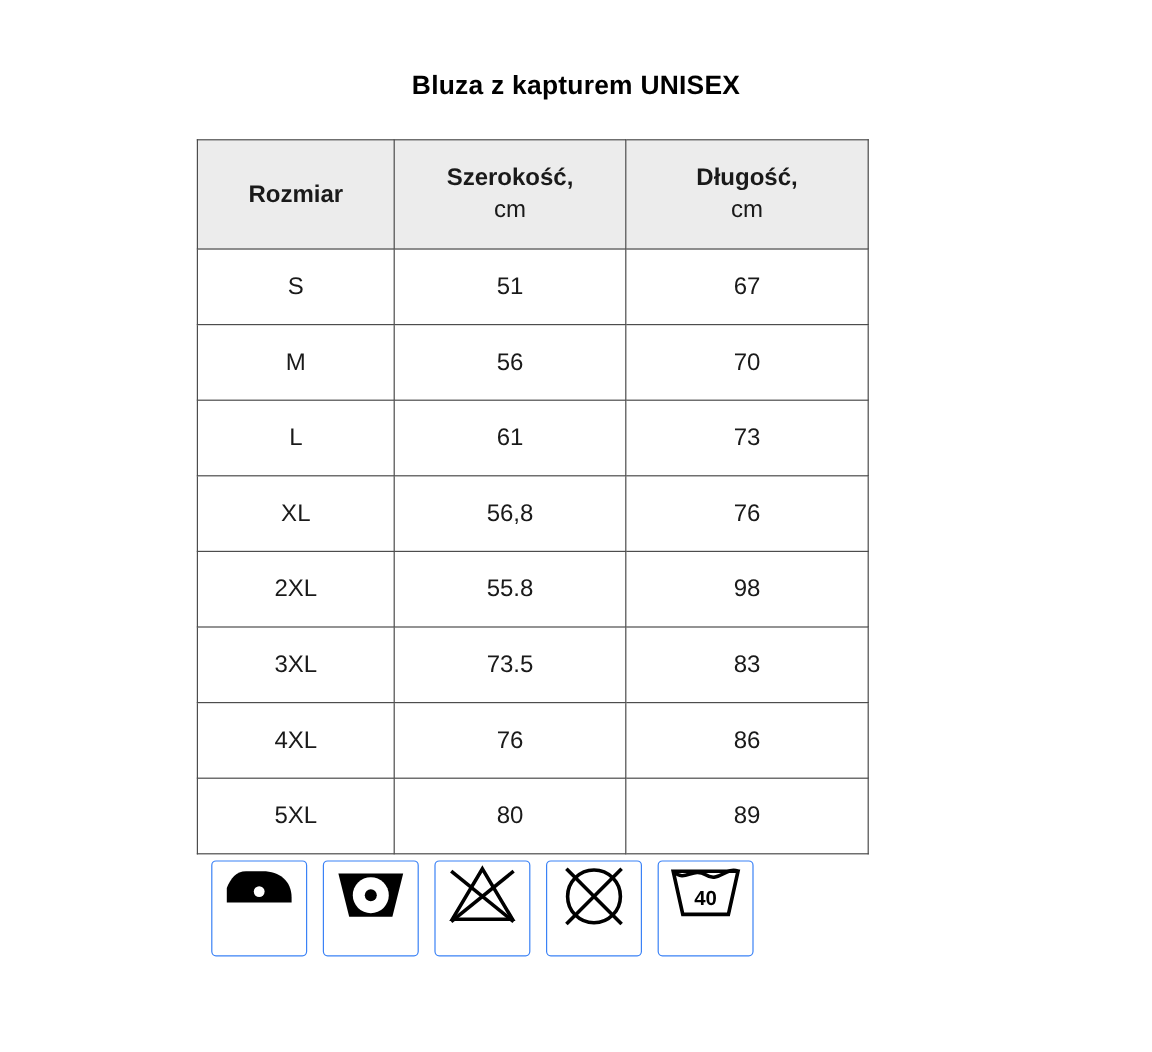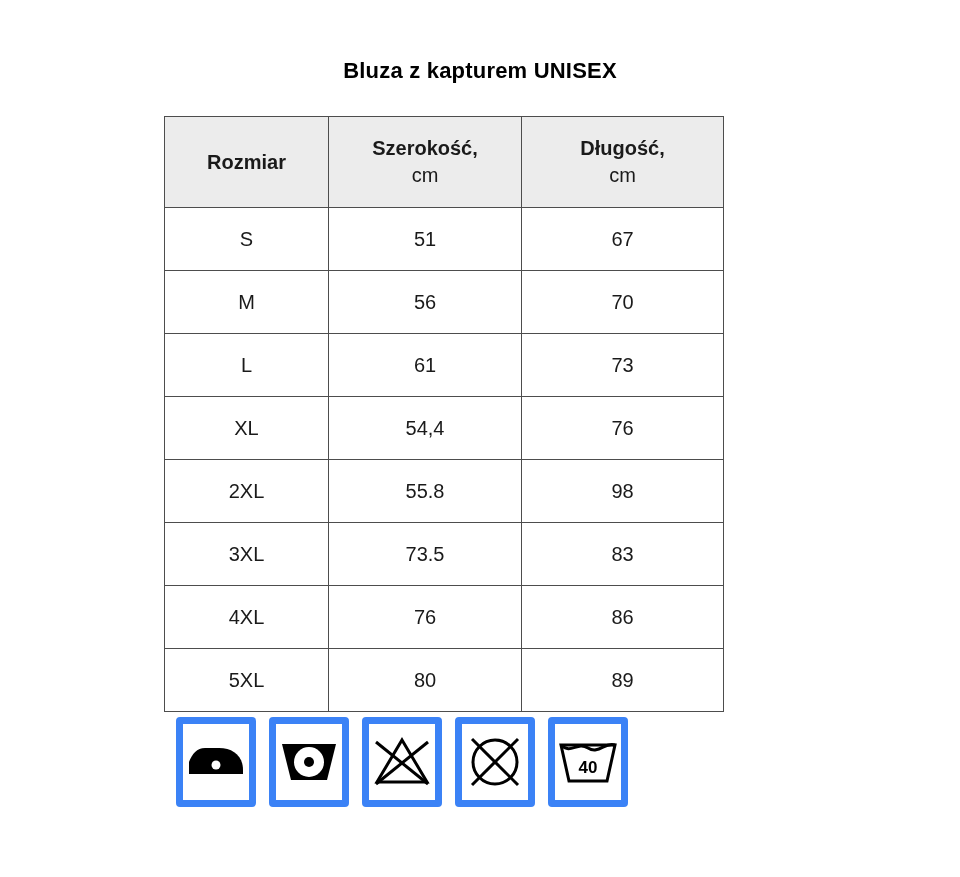--- a/index.html
+++ b/index.html
@@ -70,26 +70,25 @@
 
   .care-icons {
     position: absolute;
     top: 717px;
     left: 176px;
     display: flex;
     gap: 13px;
   }
   .care-icon {
     width: 80px;
-    height: 90px;
-    border: 7px solid #3b82f6;
+    height: 80px;
+    border: 1px solid #3b82f6;
     border-radius: 4px;
     background: #ffffff;
     display: flex;
-    align-items: center;
     justify-content: center;
     box-sizing: border-box;
   }
   .care-icon svg {
     display: block;
   }
 </style>
 </head>
 <body>
 
@@ -124,21 +123,21 @@
         <td>56</td>
         <td>70</td>
       </tr>
       <tr>
         <td>L</td>
         <td>61</td>
         <td>73</td>
       </tr>
       <tr>
         <td>XL</td>
-        <td>54,4</td>
+        <td>56,8</td>
         <td>76</td>
       </tr>
       <tr>
         <td>2XL</td>
         <td>55.8</td>
         <td>98</td>
       </tr>
       <tr>
         <td>3XL</td>
         <td>73.5</td>

